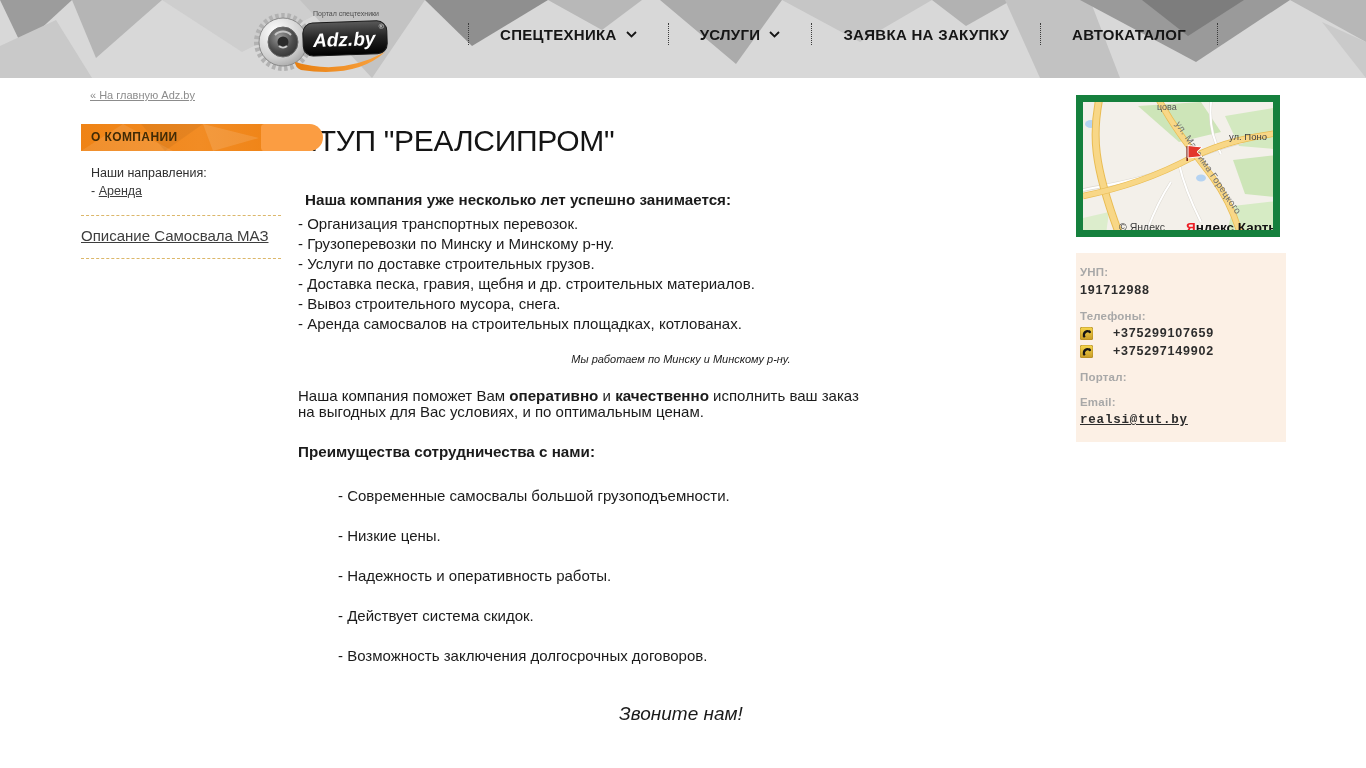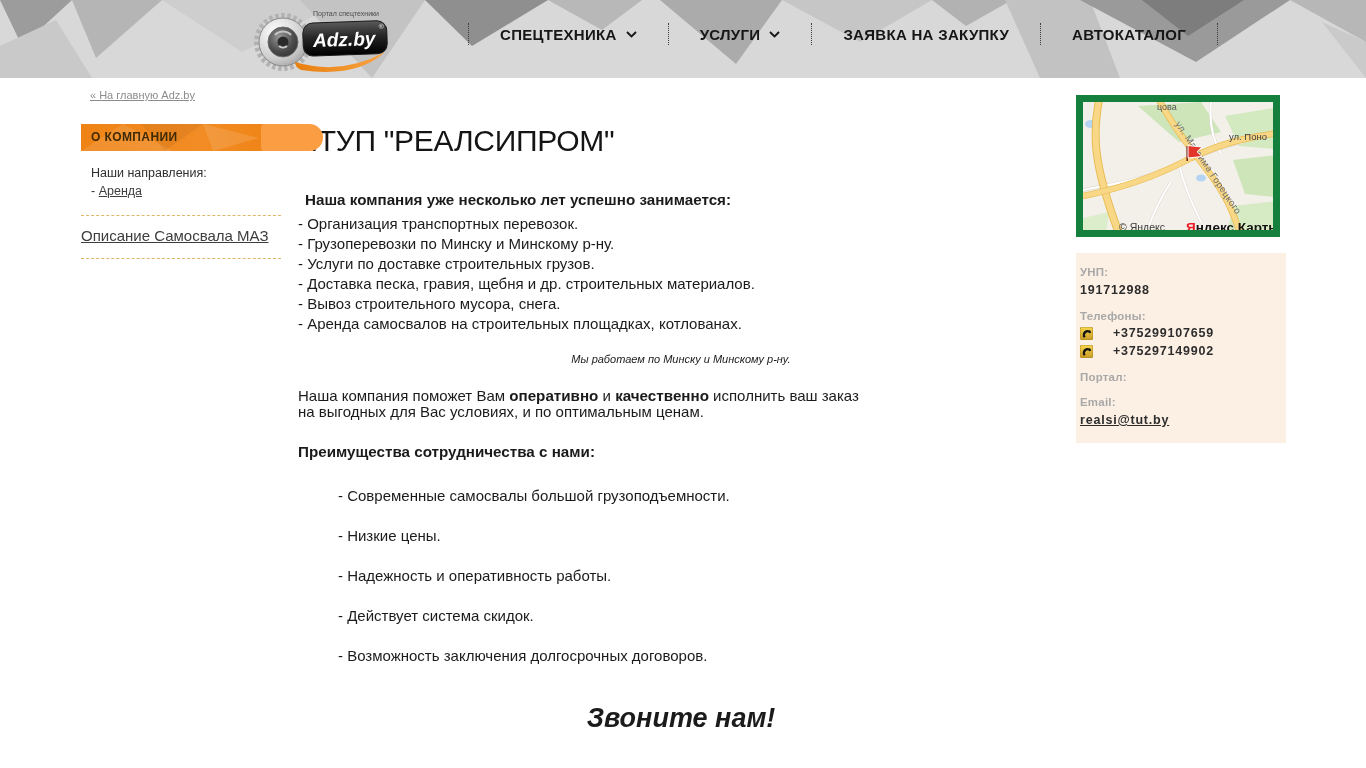--- a/index.html
+++ b/index.html
@@ -55,36 +55,36 @@
   h1.page-title { margin:0; font-size:30px; font-weight:400; letter-spacing:-.3px; color:#141414; }
   .intro-heading { margin:33px 0 0 0; padding-left:7px; font-weight:bold; font-size:15.2px; }
   .services { margin-top:6px; }
   .service-item { font-size:15px; line-height:20px; }
   .centered-tagline { margin:19px 0 0 0; text-align:center; font-weight:normal; font-style:italic; font-size:11px; }
   .offer { margin:23px 7px 0 0; max-width:565px; font-size:15px; line-height:16px; }
   .offer b { font-size:15.2px; }
   .adv-heading { margin:23px 0 0 0; font-weight:bold; font-size:15.2px; }
   .advantages { margin-top:26px; }
   .advantage-item { font-size:15px; line-height:20px; margin-bottom:20px;margin-left:40px; }
-  .call-to-action { margin:37px 0 0 0; text-align:center; font-weight:bold; font-style:italic; font-size:27px; }
+  .call-to-action { margin:37px 0 0 0; text-align:center; font-weight:normal; font-style:italic; font-size:19px; }
   
   .right-col { position:absolute; left:995px; top:17px; width:212px; }
   .map-box {
     width:204px; height:142px; border:7px solid #15803d; background:#22c55e;
     cursor:pointer; overflow:hidden;
   }
   .contact-card { margin-top:16px; width:210px; background:#fcf0e5; padding:13px 14px 15px 4px; }
   .c-label { font-size:11.5px; font-weight:bold; color:#a8a8a8; letter-spacing:.2px; }
   .c-value { margin-top:5px; font-size:12.5px; font-weight:bold; color:#2d2d2d; letter-spacing:.8px; }
   .c-group { margin-top:13px; }
   .phone-row { display:flex; align-items:center; gap:20px; margin-top:4px; }
   .phone-ico { width:13px; height:13px; flex:0 0 13px; }
   .phone-num { font-size:12.5px; font-weight:bold; color:#2d2d2d; letter-spacing:.8px; }
   .addr { line-height:16.5px; letter-spacing:.5px; }
-  .email-link { display:inline-block; margin-top:5px; font-size:12.5px; font-weight:bold; color:#2d2d2d; letter-spacing:.8px; text-decoration:underline; cursor:pointer; }
+  .email-link { display:inline-block; margin-top:5px; font-size:12.5px; font-weight:bold; color:#2d2d2d; letter-spacing:.8px; text-decoration:underline; cursor:pointer;font-family:Liberation Mono, monospace; }
 </style>
 </head>
 <body>
 
 <div class="site-header">
   <svg class="pattern" width="1366" height="78" viewBox="0 0 1366 78" preserveAspectRatio="none">
     <rect width="1366" height="78" fill="#d8d8d8"></rect>
     <polygon points="0,0 72,0 22,46" fill="#9c9c9c"></polygon>
     <polygon points="72,0 162,0 96,58" fill="#b5b5b5"></polygon>
     <polygon points="0,46 56,20 92,78 0,78" fill="#c9c9c9"></polygon>

